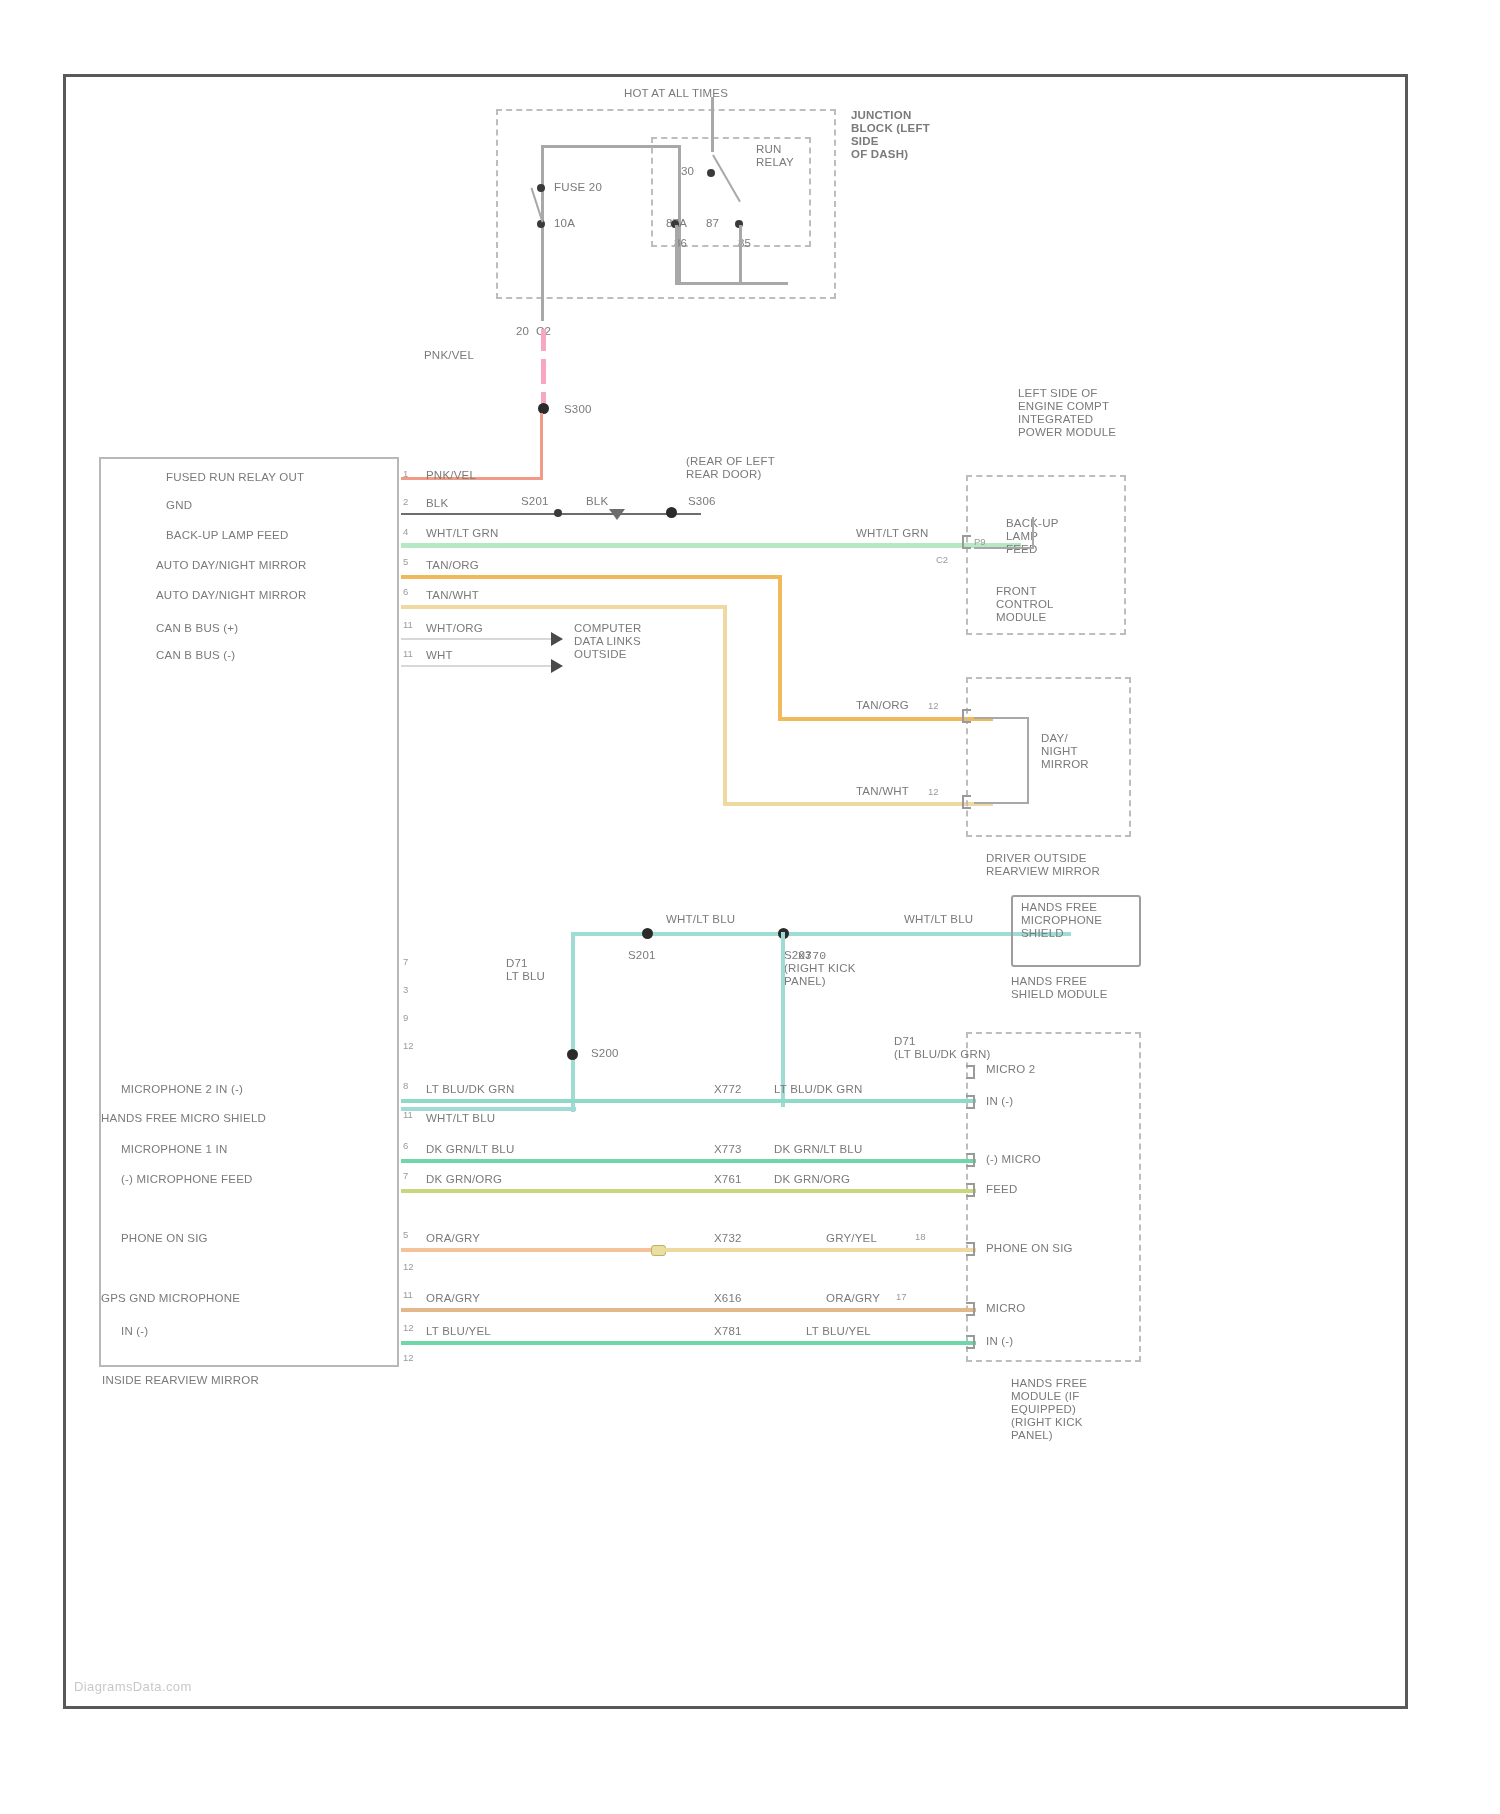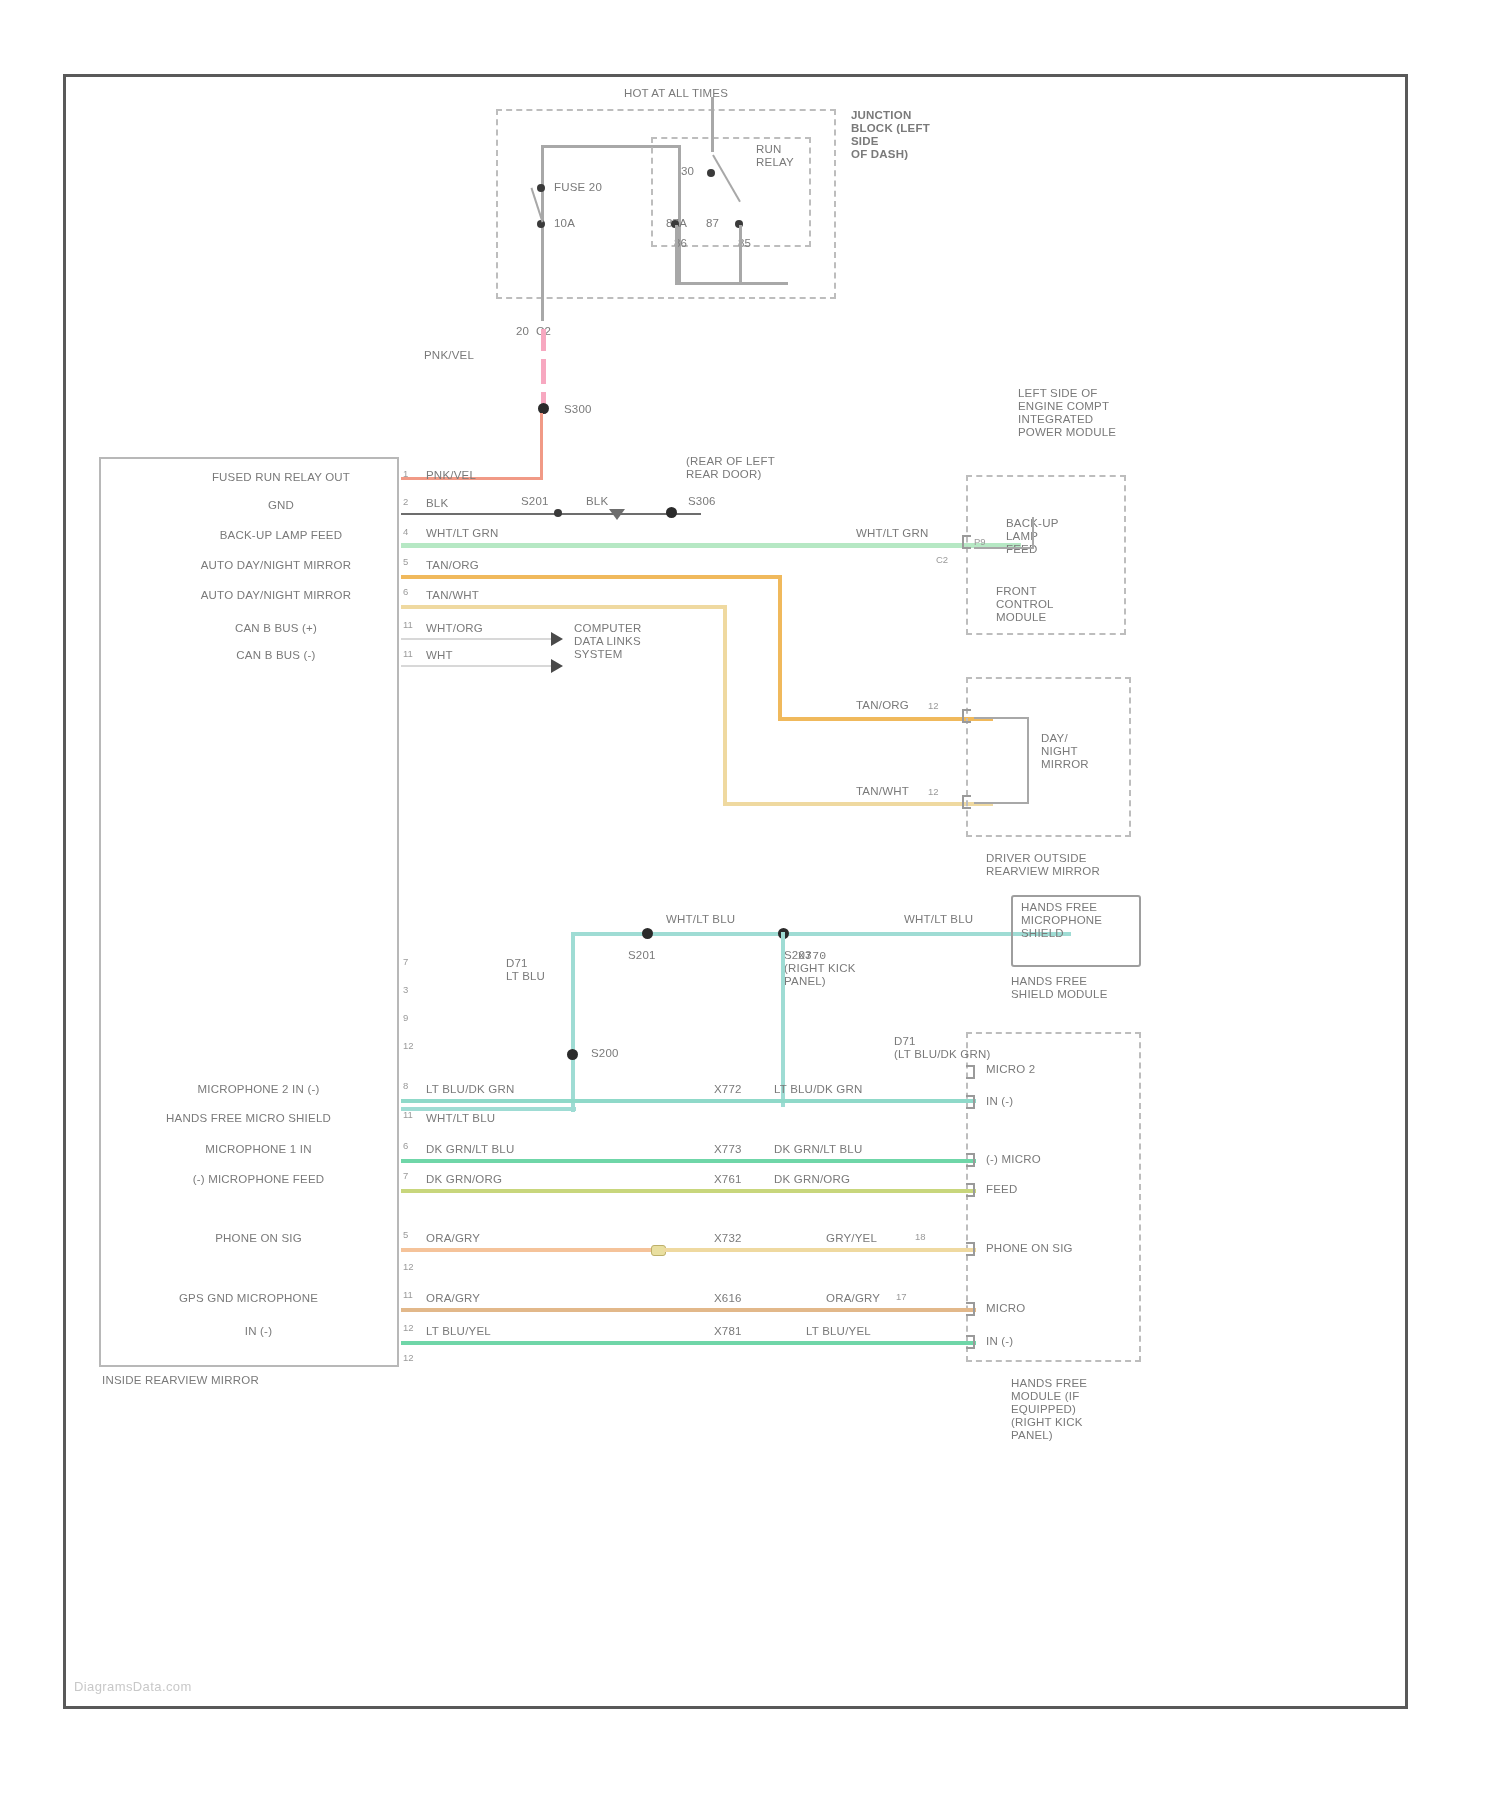--- a/index.html
+++ b/index.html
@@ -1,21 +1,21 @@
 <!DOCTYPE html>
 <html><head>
 <meta charset="utf-8">
 <style>
   html,body{margin:0;padding:0;background:#fff;}
   body{font-family:"Liberation Sans", sans-serif;}
   #page{position:relative;width:1500px;height:1814px;background:#ffffff;overflow:hidden;}
   #frame{position:absolute;left:63px;top:74px;width:1345px;height:1635px;border:3px solid #595959;background:#fff;box-sizing:border-box;}
   .lbl{position:absolute;color:#7a7a7a;font-size:11.5px;line-height:13px;letter-spacing:.2px;white-space:pre;}
   .lbl.c{text-align:center;}
-  .lbl.r{text-align:center;}
+  .lbl.r{text-align:left;}
   .pin{position:absolute;color:#9a9a9a;font-size:9.5px;line-height:10px;}
   .wire{position:absolute;}
   .h{height:3px;}
   .v{width:3px;}
   .dashbox{position:absolute;border:2px dashed #bdbdbd;box-sizing:border-box;}
   .solidbox{position:absolute;border:2px solid #9e9e9e;box-sizing:border-box;border-radius:3px;}
   .thinbox{position:absolute;border:2px solid #b8b8b8;box-sizing:border-box;}
   .dot{position:absolute;width:11px;height:11px;border-radius:50%;background:#2b2b2b;}
   .sdot{position:absolute;width:8px;height:8px;border-radius:50%;background:#3a3a3a;}
   .gry{background:#a8a8a8;}
@@ -141,21 +141,21 @@
     <div class="wire h wht" style="left:335px;top:561px;width:150px;height:2px;"></div>
     <div class="arrow" style="left:485px;top:555px;"></div>
 
     <div class="lbl r" style="left:90px;top:572px;width:240px;">CAN B BUS (-)</div>
     <div class="pin" style="left:337px;top:572px;">11</div>
     <div class="lbl" style="left:360px;top:572px;">WHT</div>
     <div class="wire h wht" style="left:335px;top:588px;width:150px;height:2px;"></div>
     <div class="arrow" style="left:485px;top:582px;"></div>
     <div class="lbl" style="left:508px;top:545px;">COMPUTER
 DATA LINKS
-SYSTEM</div>
+OUTSIDE</div>
 
     <div class="lbl" style="left:952px;top:310px;">LEFT SIDE OF
 ENGINE COMPT
 INTEGRATED
 POWER MODULE</div>
     <div class="dashbox" style="left:900px;top:398px;width:160px;height:160px;"></div>
     <div class="connL" style="left:896px;top:458px;"></div>
     <div class="pin" style="left:870px;top:478px;">C2</div>
     <div class="pin" style="left:908px;top:460px;">P9</div>
     <div class="lbl" style="left:940px;top:440px;">BACK-UP

